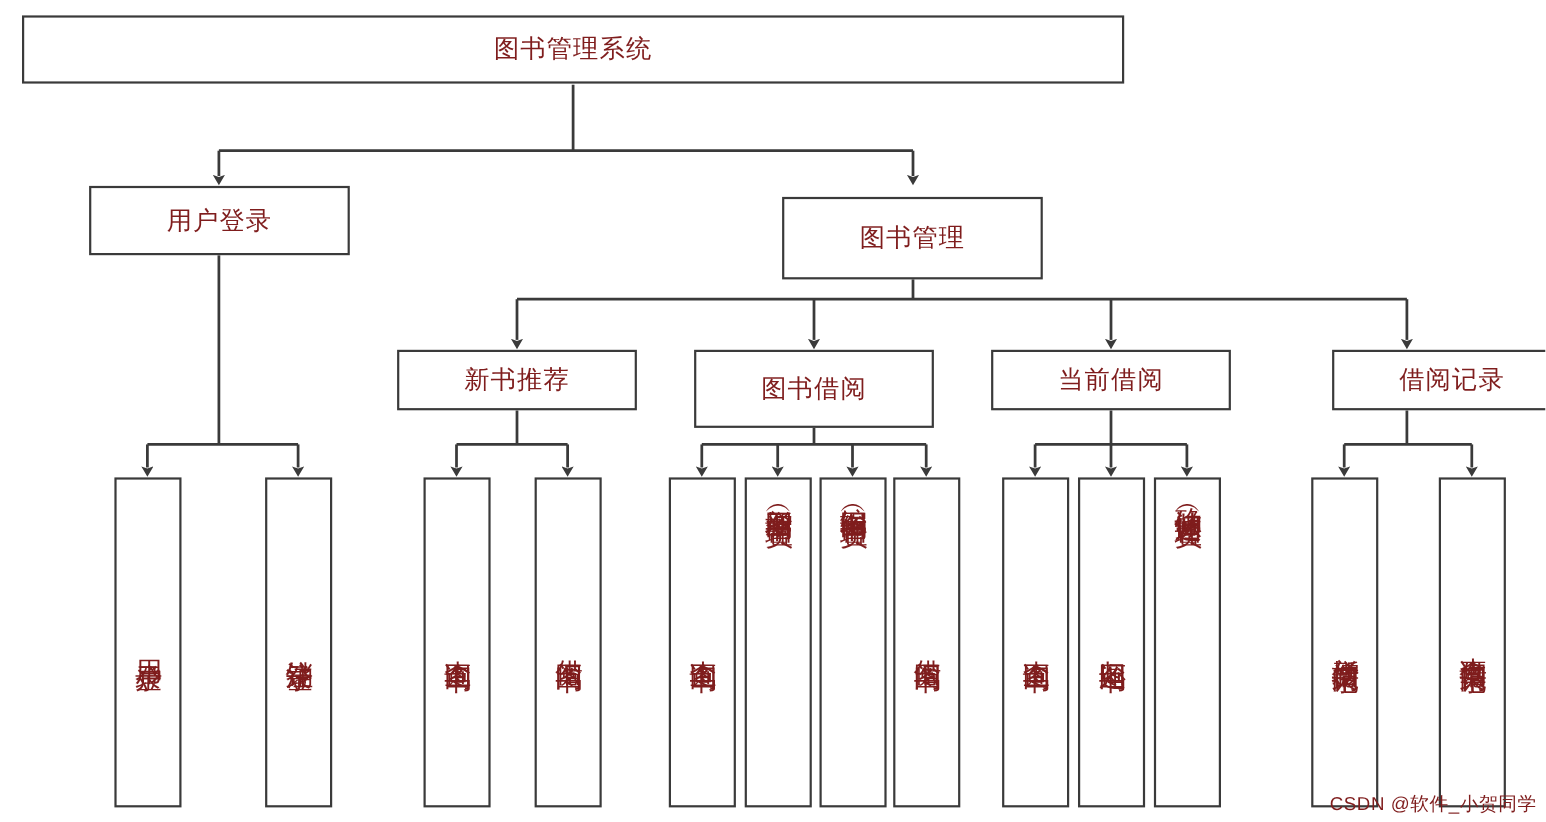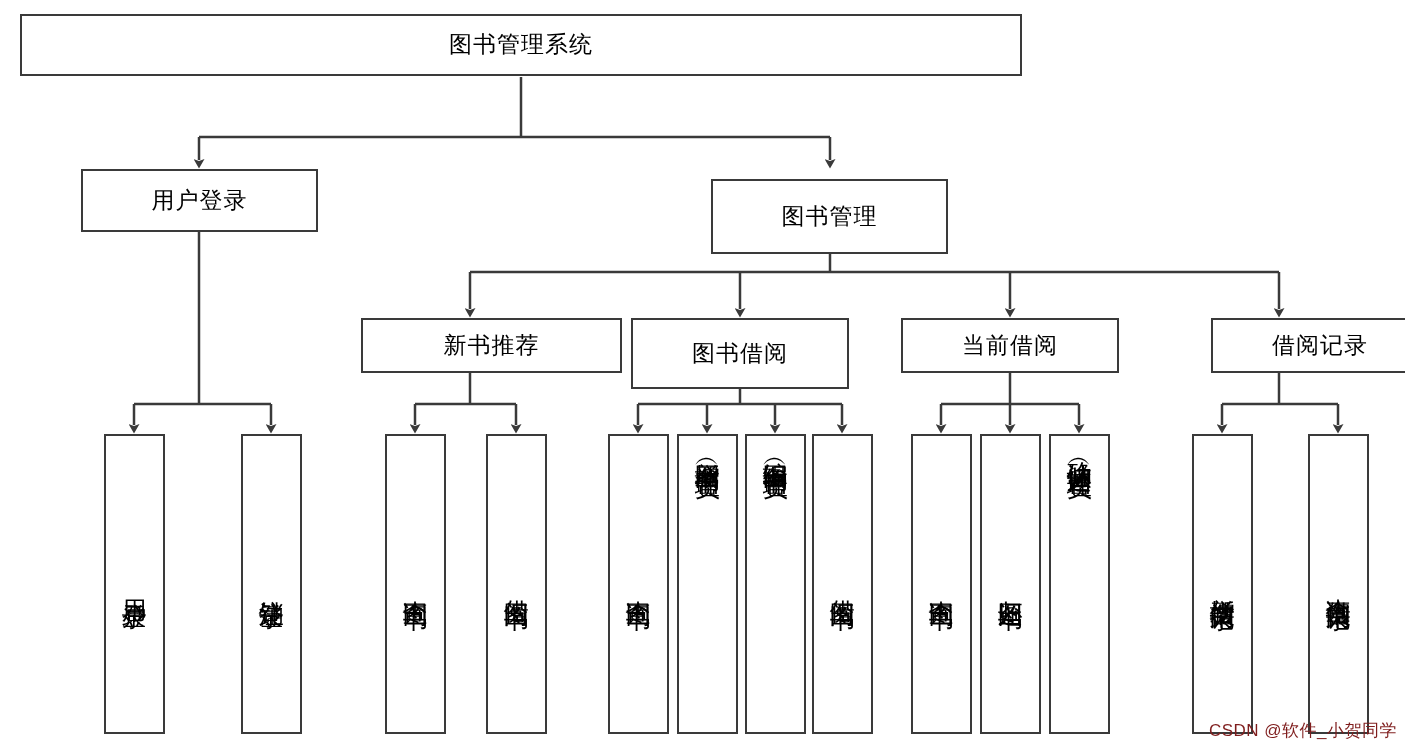--- a/index.html
+++ b/index.html
@@ -26,21 +26,21 @@
     pointer-events: none;
   }
   .node {
     position: absolute;
     box-sizing: border-box;
     background: #ffffff;
     border: 2.5px solid #3a3a3a;
     display: flex;
     align-items: center;
     justify-content: center;
-    color: #000000;
+    color: #7f1d1d;
   }
   .node.h .lbl {
     font-size: 23px;
     line-height: 1.1;
     letter-spacing: 1px;
     white-space: nowrap;
   }
   .node.v {
     align-items: flex-start;
     justify-content: center;
@@ -127,21 +127,21 @@
     <span class="lbl">图书管理系统</span>
   </div>
 
   <div class="node h" style="left:81px; top:169px; width:237px; height:63px;">
     <span class="lbl">用户登录</span>
   </div>
   <div class="node h" style="left:711px; top:179px; width:237px; height:75px;">
     <span class="lbl">图书管理</span>
   </div>
 
-  <div class="node h" style="left:361px; top:318px; width:261px; height:55px;">
+  <div class="node h" style="left:361px; top:318px; width:218px; height:55px;">
     <span class="lbl">新书推荐</span>
   </div>
   <div class="node h" style="left:631px; top:318px; width:218px; height:71px;">
     <span class="lbl">图书借阅</span>
   </div>
   <div class="node h" style="left:901px; top:318px; width:218px; height:55px;">
     <span class="lbl">当前借阅</span>
   </div>
   <div class="node h" style="left:1170px; top:318px; width:218px; height:55px;margin-left:41px;">
     <span class="lbl">借阅记录</span>

